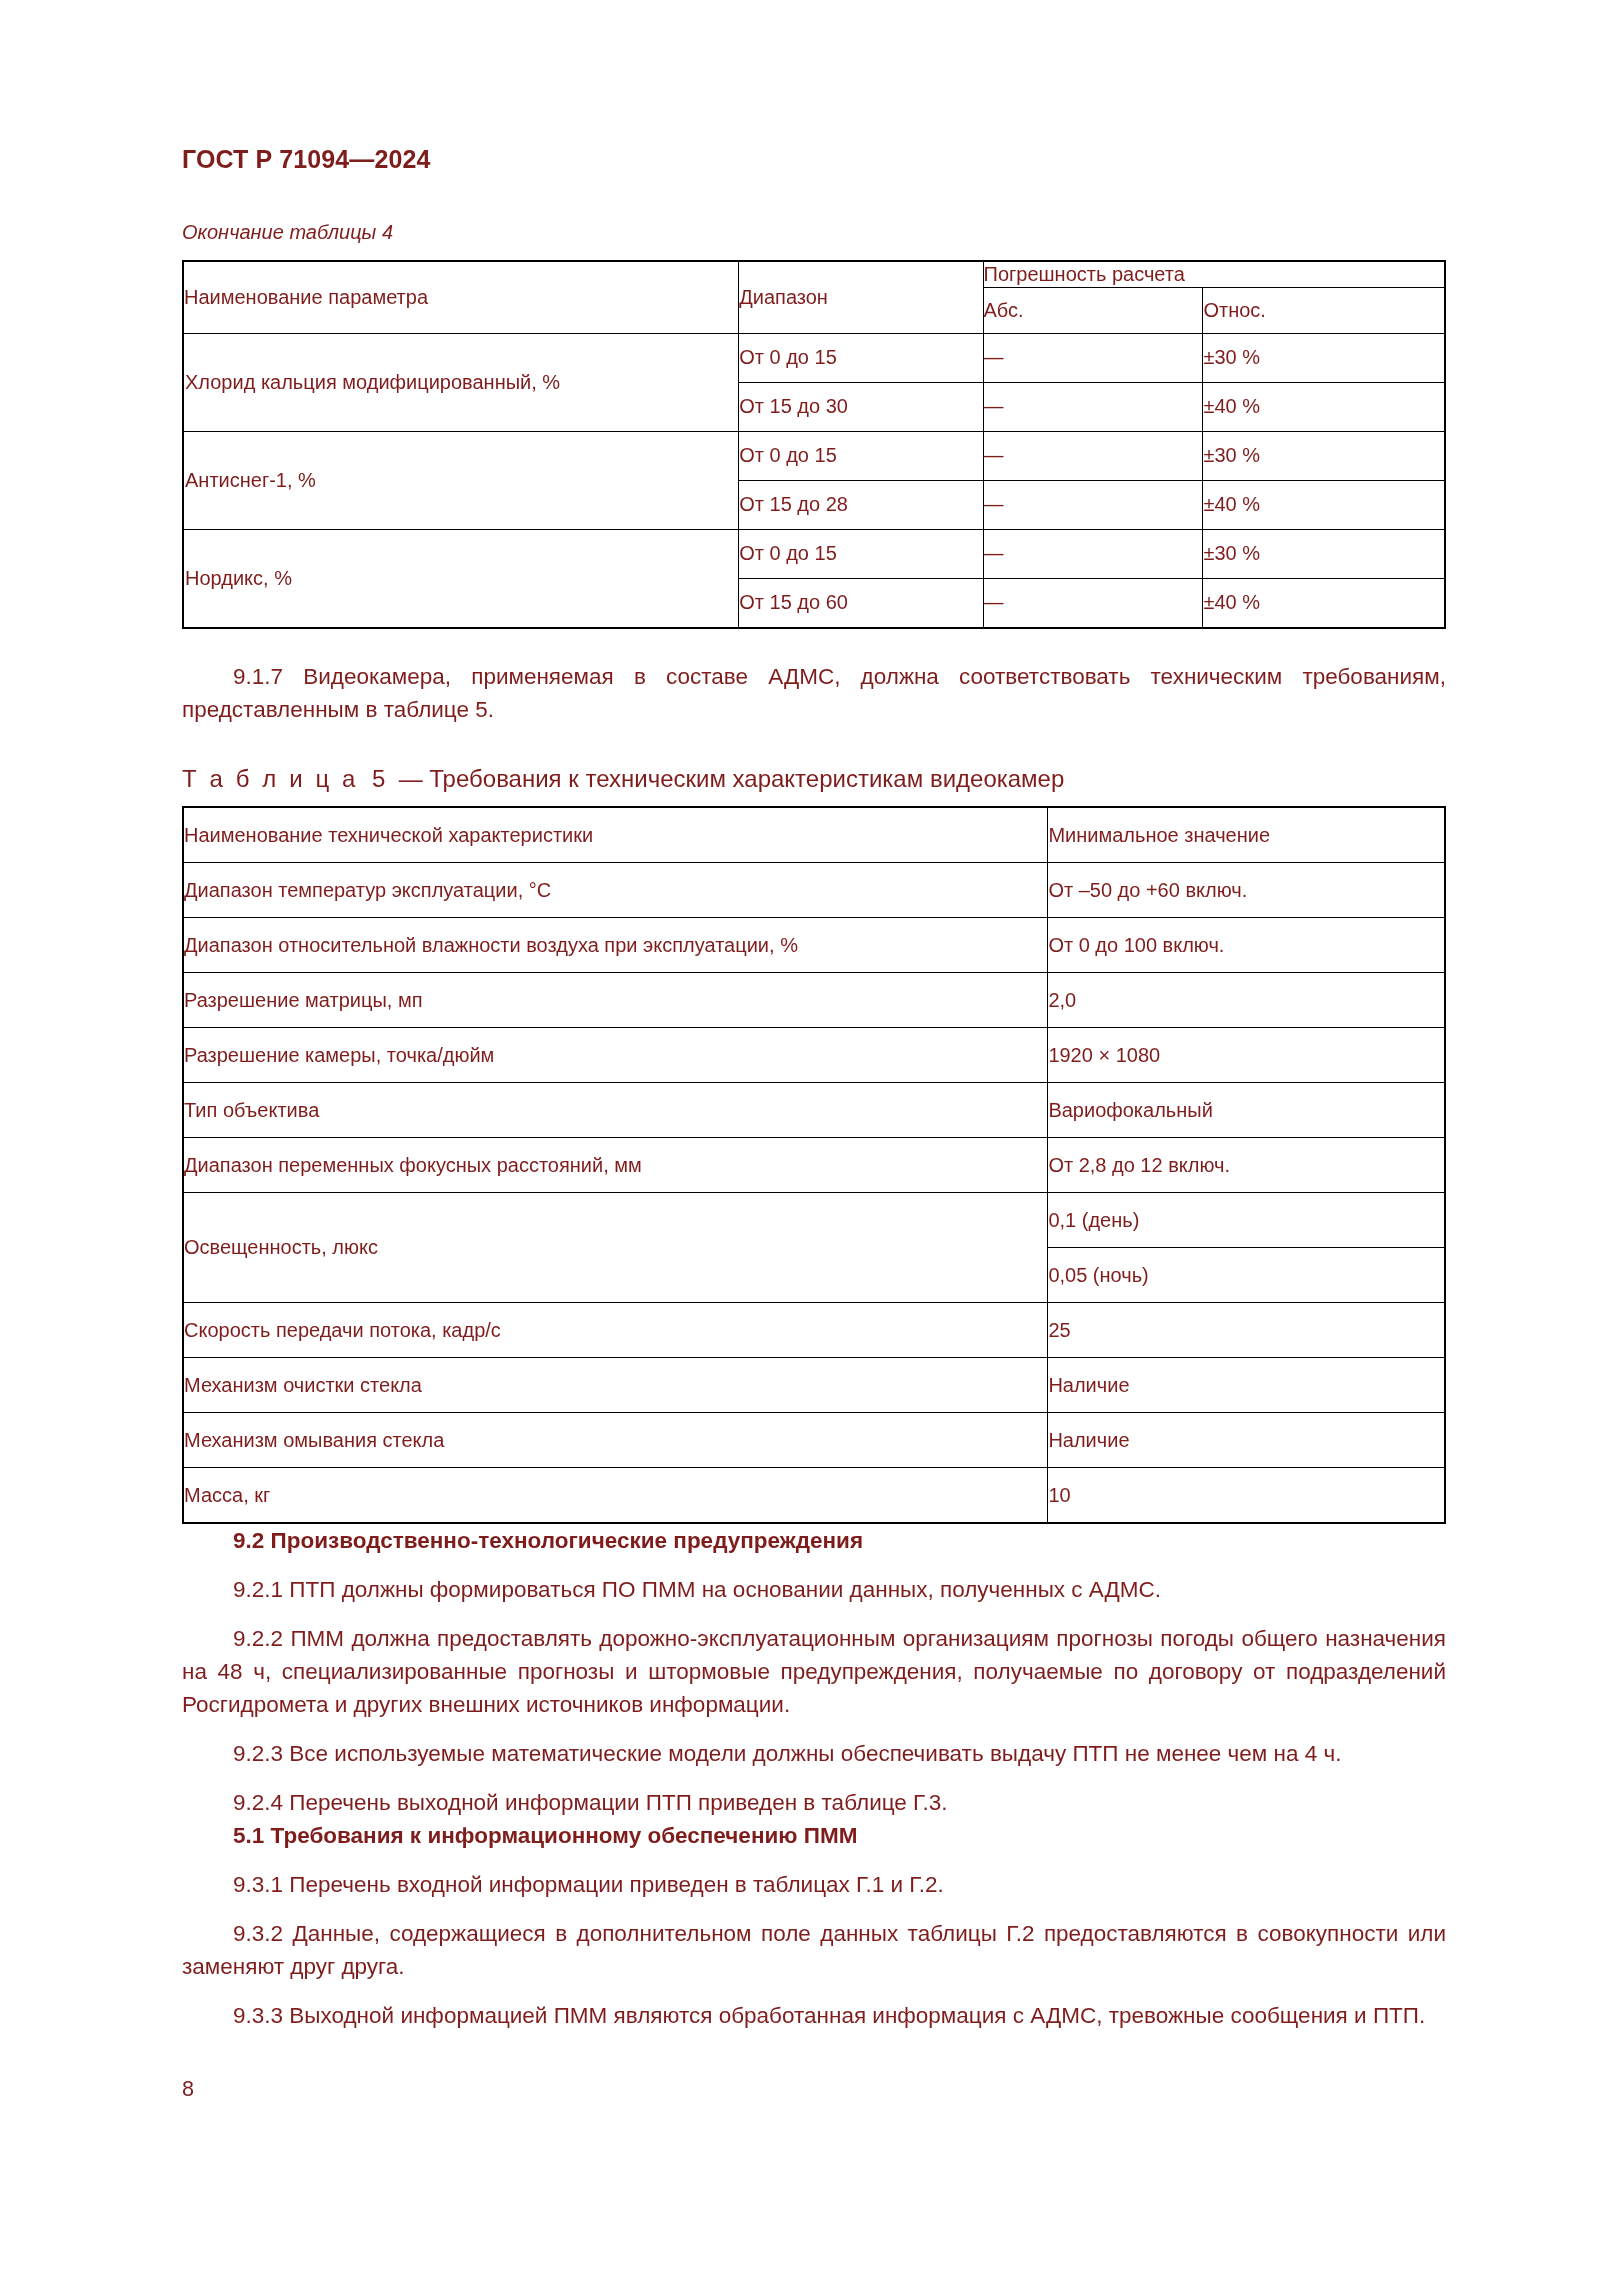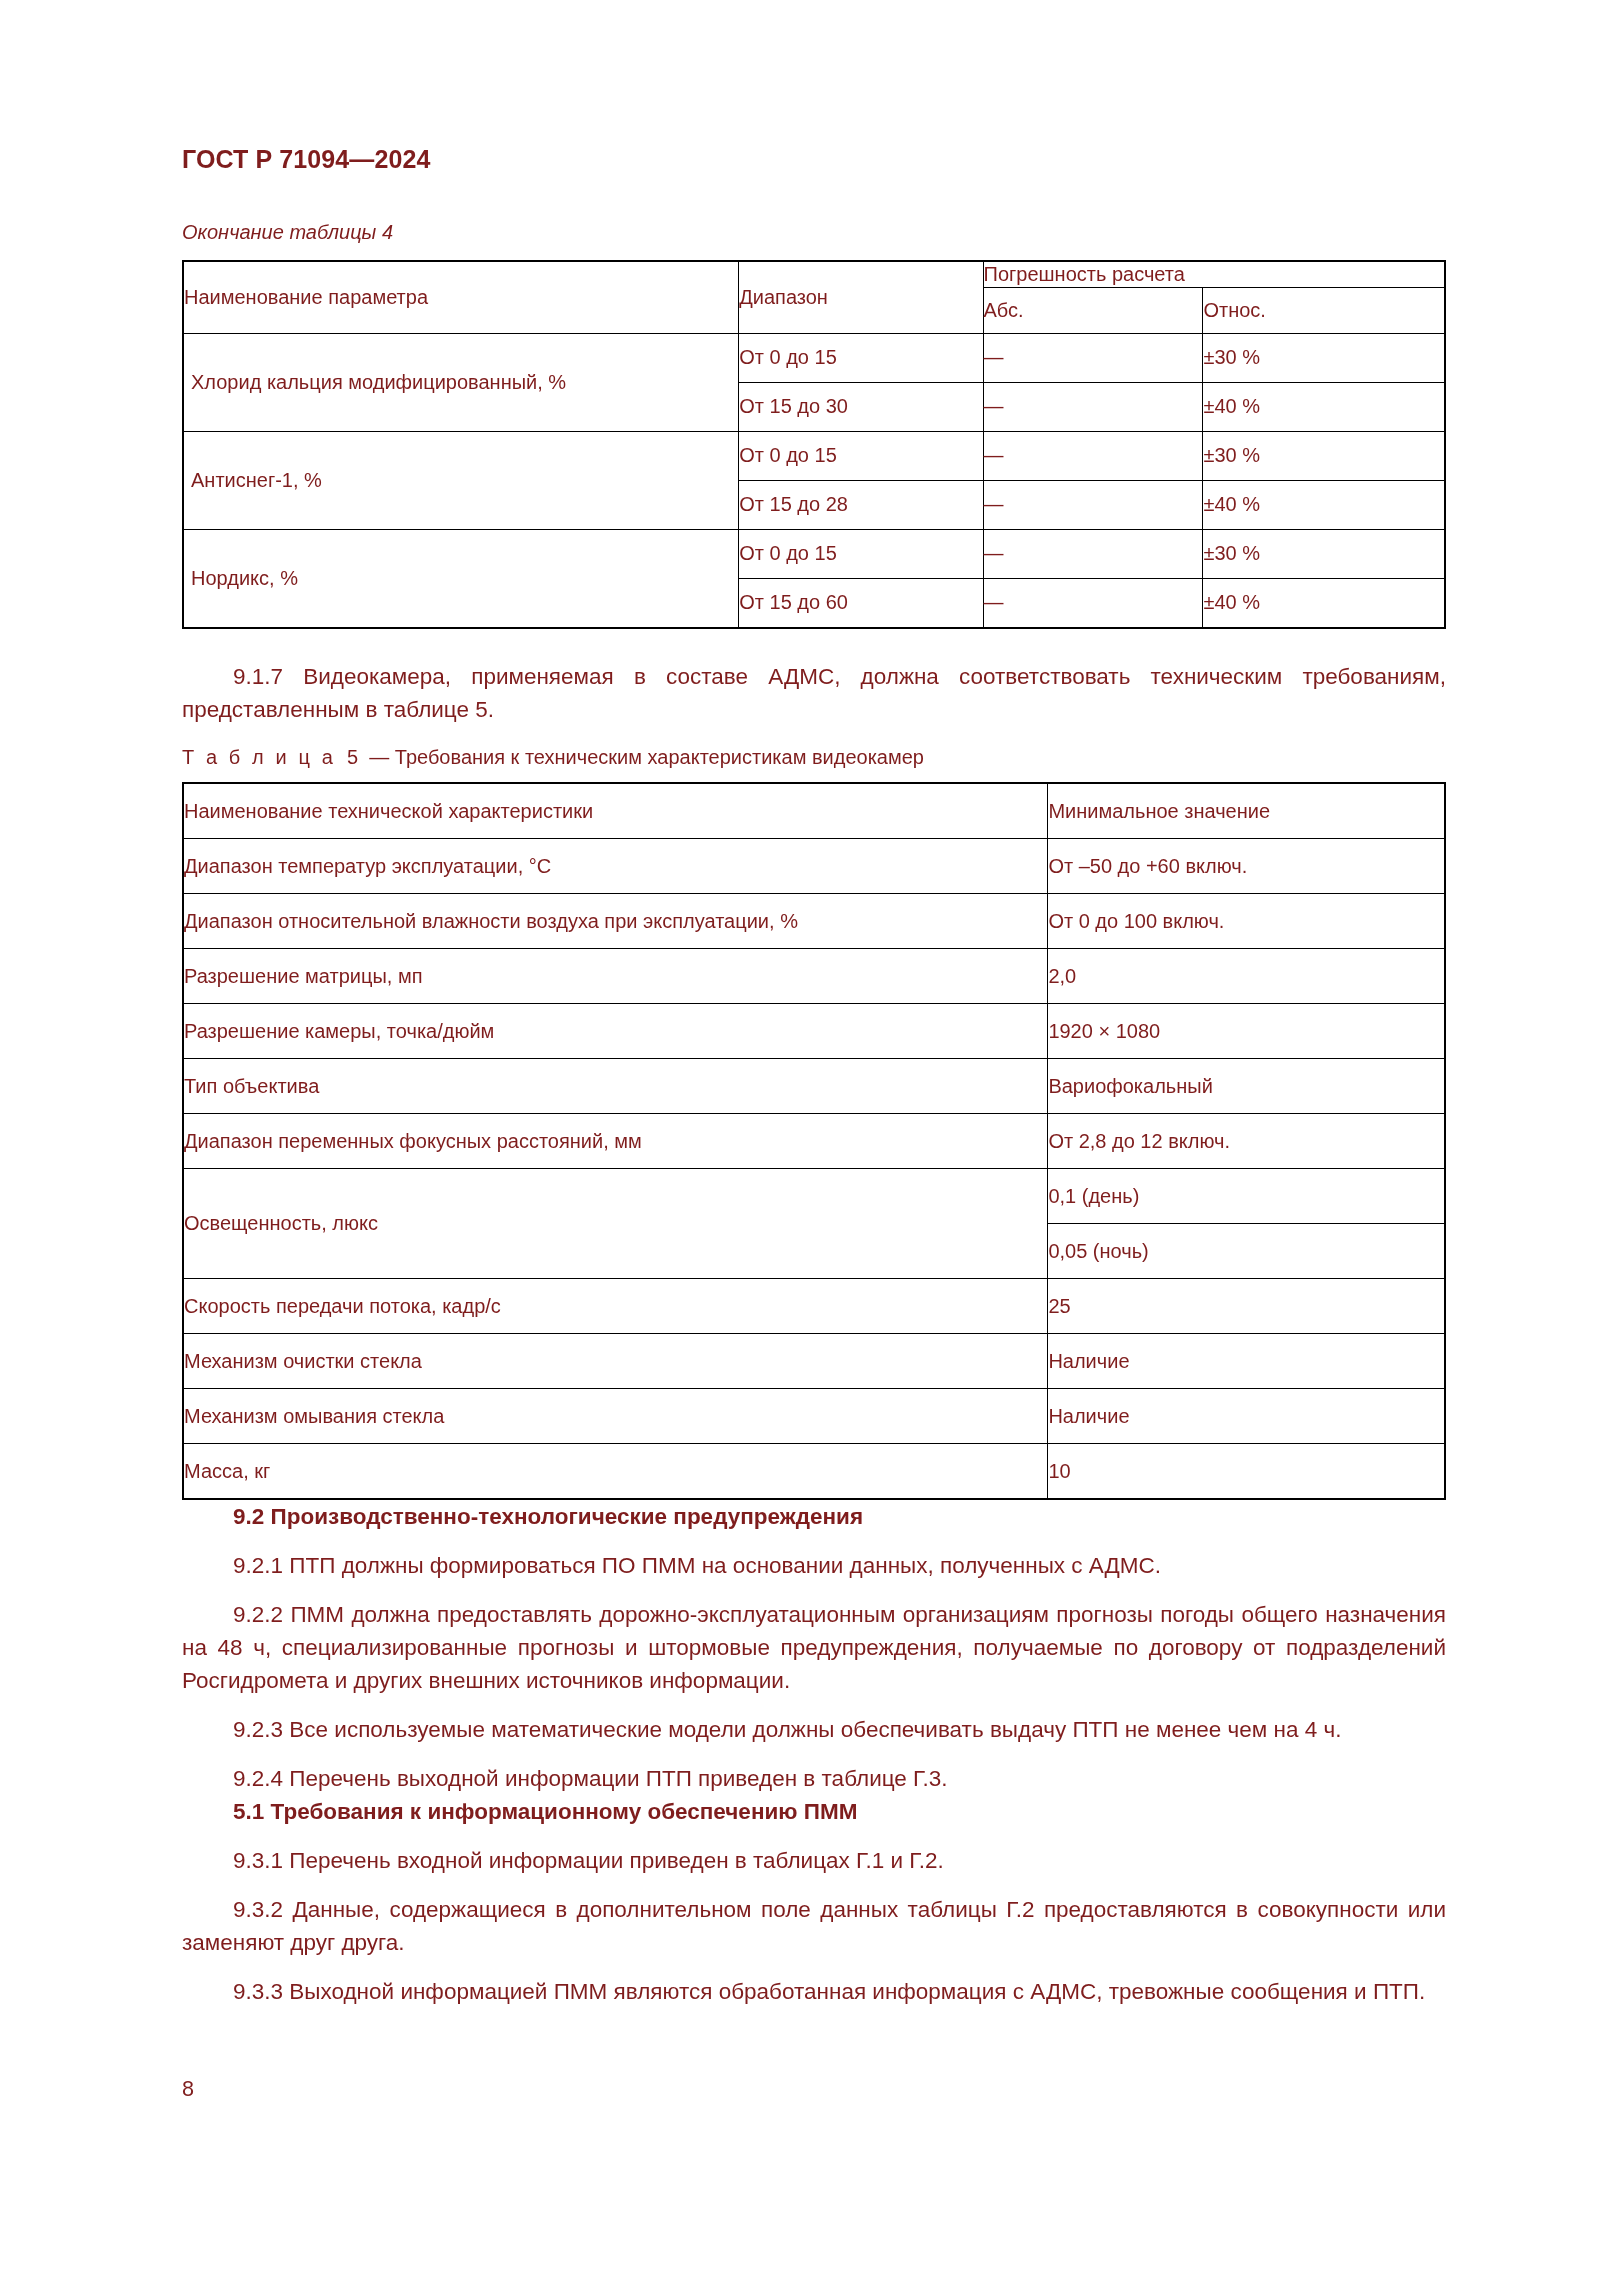--- a/index.html
+++ b/index.html
@@ -32,22 +32,22 @@
     margin-top: 145px;
   }
 
   
   .table-continuation {
     font-size: 20px;
     font-style: italic;
     margin-top: 47px;
   }
   .table-caption {
-    font-size: 20px;
-    margin-top: 20px;
+    font-size: 24px;
+    margin-top: 39px;
     margin-bottom: 13.7px;
     white-space: nowrap;
   }
   .table-caption .spaced {
     letter-spacing: 3.1px;
   }
 
   
   table {
     border-collapse: collapse;
@@ -72,21 +72,21 @@
   }
   .t4 col.c1 { width: 480px; }
   .t4 col.c2 { width: 211px; }
   .t4 col.c3 { width: 190px; }
   .t4 col.c4 { width: 209px; }
   .t4 .hdr-tall { height: 71px; }
   .t4 .hdr-sub  { height: 45px; }
   .t4 .datarow td { height: 48px; }
   .t4 .namecell {
     text-align: left;
-    padding-left: 7px;
+    padding-left: 1px;
   }
 
   
   .t5 { margin-top: 3.9px; }
   .t5 col.c1 { width: 747px; }
   .t5 col.c2 { width: 343px; }
   .t5 .hdrrow td { height: 54px; margin-left: 16px; }
   .t5 .datarow td { height: 54px; }
 
   

